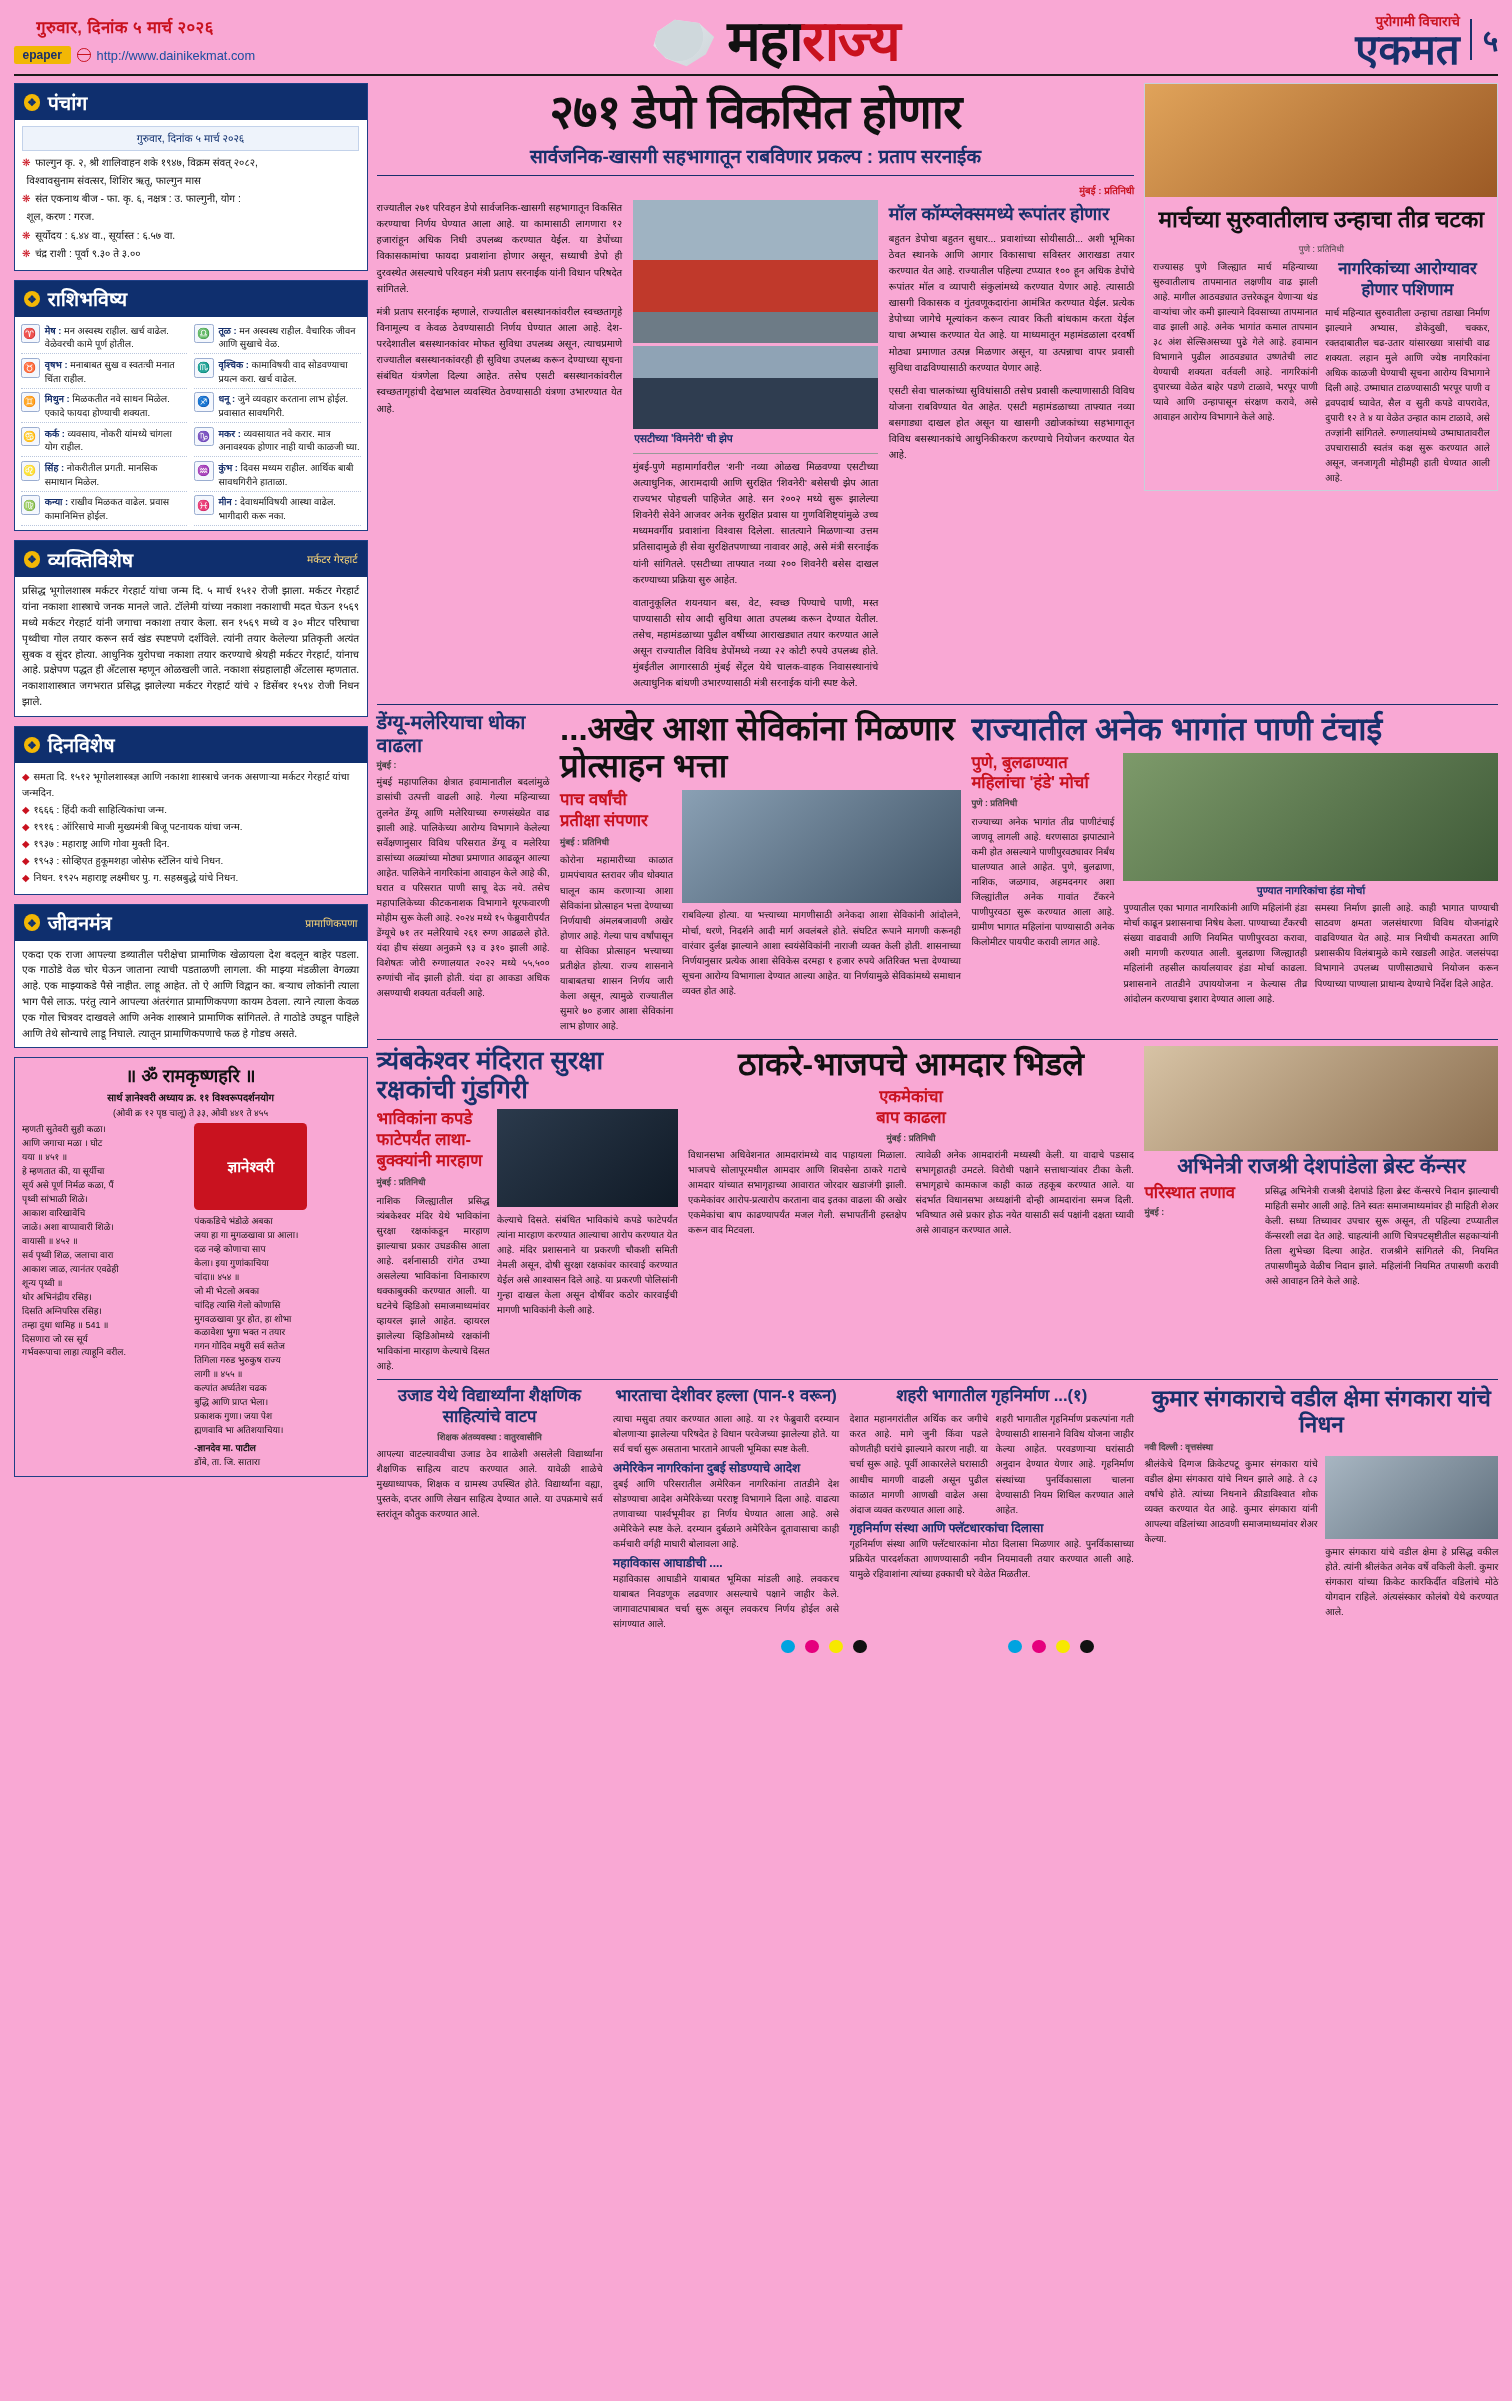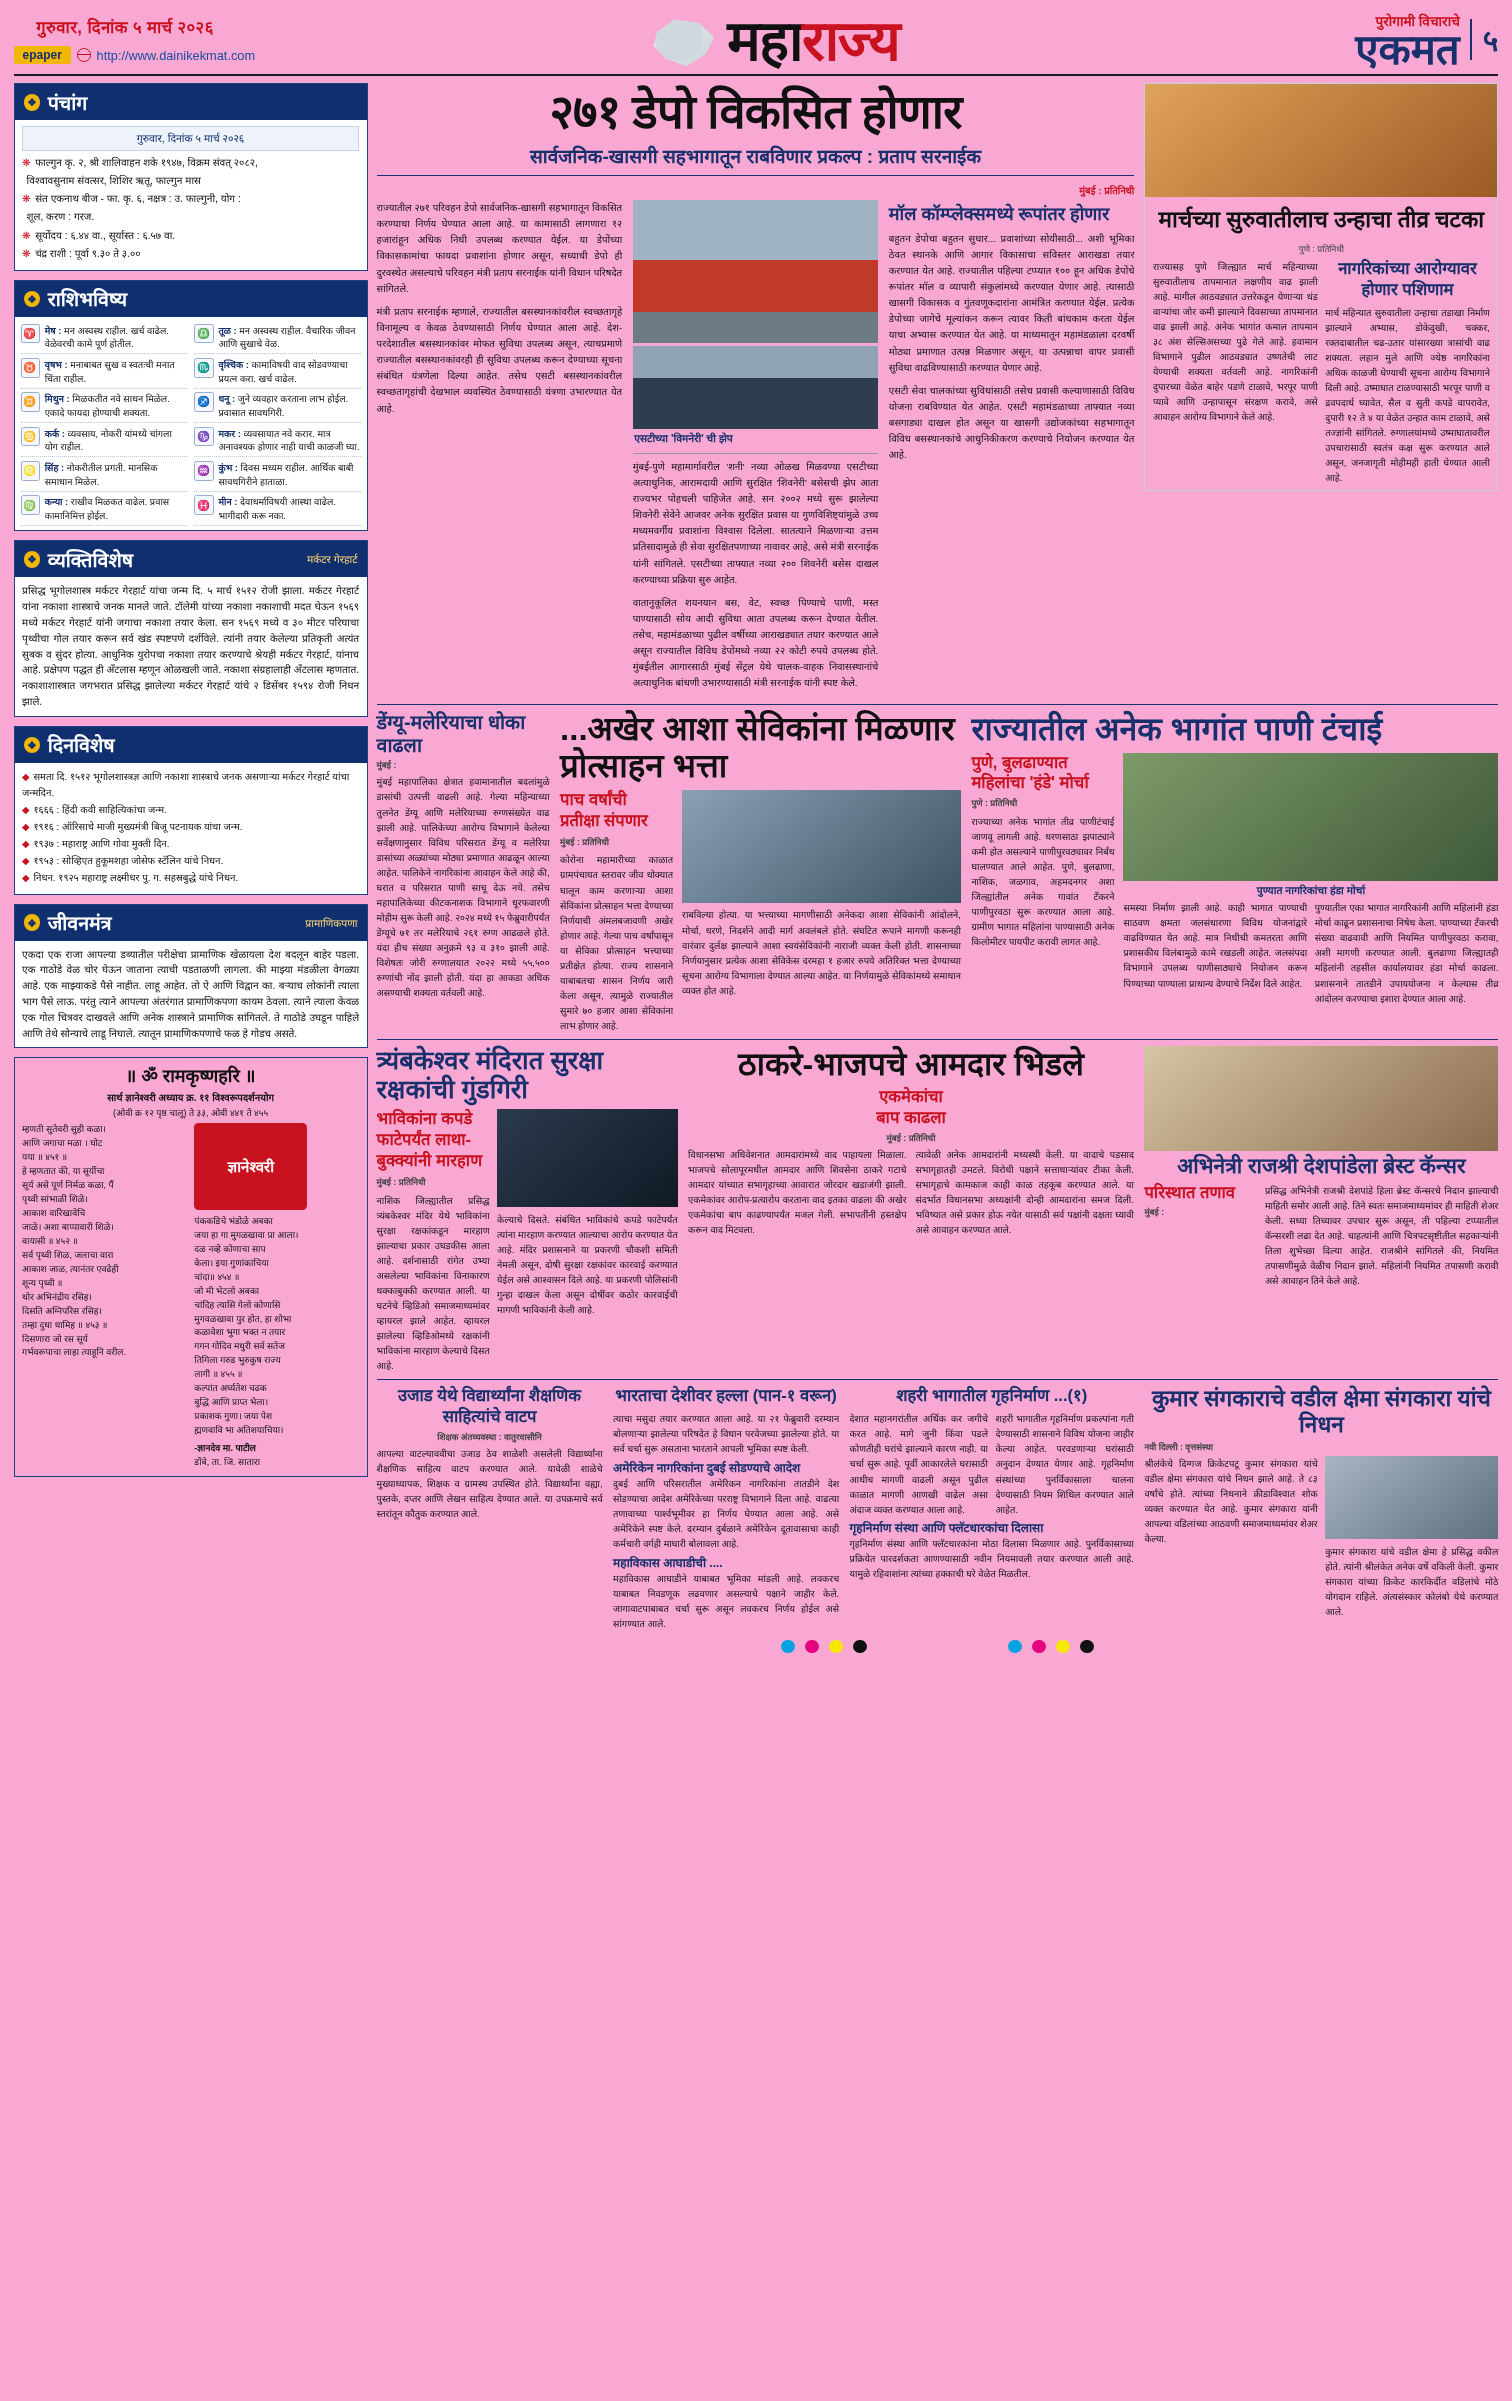--- a/index.html
+++ b/index.html
@@ -290,21 +290,21 @@
             <div>सूर्य असे पूर्ण निर्मळ कळा, पैं</div>
             <div>पृथ्वी सांभाळी शिळे।</div>
             <div>आकाश वारिखावेचि</div>
             <div>जाळे। अशा बाप्पावारी शिळे।</div>
             <div>वायासी ॥ ४५२ ॥</div>
             <div>सर्व पृथ्वी शिळ, जलाचा वारा</div>
             <div>आकाश जाळ, त्यानंतर एवढेही</div>
             <div>शून्य पृथ्वी ॥</div>
             <div>थोर अभिनंद्रीय रसिह।</div>
             <div>दिसति अग्निपरिस रसिह।</div>
-            <div>तम्हा दुधा धामिह ॥ ४५३ ॥</div>
+            <div>तम्हा दुधा धामिह ॥ 541 ॥</div>
             <div>दिसणारा जो रस सूर्य</div>
             <div>गर्भवरूपाचा लाहा त्याहूनि वरील.</div>
           </div>
           <div style="flex:1;font-size:9px;line-height:1.55">
             <div class="gol">ज्ञानेश्वरी</div>
             <div style="height:4.5px"></div>
             <div>पंककडिचे भंडोळे अबका</div>
             <div>जया हा गा मुगळखावा प्रा आला।</div>
             <div>दळ नव्हे कोणाचा साप</div>
             <div>केला। इया गुणांकाचिया</div>
@@ -406,22 +406,22 @@
           <div style="display:flex;gap:9px;margin-top:4.5px">
             <div style="width:143px">
               <div class="mini-hd" style="color:#c9121f">पुणे, बुलढाण्यात महिलांचा 'हंडे' मोर्चा</div>
               <div class="tiny bold" style="margin-top:3px">पुणे : प्रतिनिधी</div>
               <div class="dek" style="margin-top:4.5px">राज्याच्या अनेक भागांत तीव्र पाणीटंचाई जाणवू लागली आहे. धरणसाठा झपाट्याने कमी होत असल्याने पाणीपुरवठ्यावर निर्बंध घालण्यात आले आहेत. पुणे, बुलढाणा, नाशिक, जळगाव, अहमदनगर अशा जिल्ह्यांतील अनेक गावांत टँकरने पाणीपुरवठा सुरू करण्यात आला आहे. ग्रामीण भागात महिलांना पाण्यासाठी अनेक किलोमीटर पायपीट करावी लागत आहे.</div>
             </div>
             <div style="flex:1">
               <div class="imgph green" style="height:128px"></div>
               <div class="cap center">पुण्यात नागरिकांचा हंडा मोर्चा</div>
               <div style="display:flex;gap:7.5px">
+                <div class="dek" style="flex:1">पुण्यातील एका भागात नागरिकांनी आणि महिलांनी हंडा मोर्चा काढून प्रशासनाचा निषेध केला. पाण्याच्या टँकरची संख्या वाढवावी आणि नियमित पाणीपुरवठा करावा, अशी मागणी करण्यात आली. बुलढाणा जिल्ह्यातही महिलांनी तहसील कार्यालयावर हंडा मोर्चा काढला. प्रशासनाने तातडीने उपाययोजना न केल्यास तीव्र आंदोलन करण्याचा इशारा देण्यात आला आहे.</div>
                 <div class="dek" style="flex:1">समस्या निर्माण झाली आहे. काही भागात पाण्याची साठवण क्षमता जलसंधारणा विविध योजनांद्वारे वाढविण्यात येत आहे. मात्र निधीची कमतरता आणि प्रशासकीय विलंबामुळे कामे रखडली आहेत. जलसंपदा विभागाने उपलब्ध पाणीसाठ्याचे नियोजन करून पिण्याच्या पाण्याला प्राधान्य देण्याचे निर्देश दिले आहेत.</div>
-                <div class="dek" style="flex:1">पुण्यातील एका भागात नागरिकांनी आणि महिलांनी हंडा मोर्चा काढून प्रशासनाचा निषेध केला. पाण्याच्या टँकरची संख्या वाढवावी आणि नियमित पाणीपुरवठा करावा, अशी मागणी करण्यात आली. बुलढाणा जिल्ह्यातही महिलांनी तहसील कार्यालयावर हंडा मोर्चा काढला. प्रशासनाने तातडीने उपाययोजना न केल्यास तीव्र आंदोलन करण्याचा इशारा देण्यात आला आहे.</div>
               </div>
             </div>
           </div>
         </div>
       </div>
 
       <div class="rule"></div>
 
       <div style="display:flex; gap:10.5px;">
 

